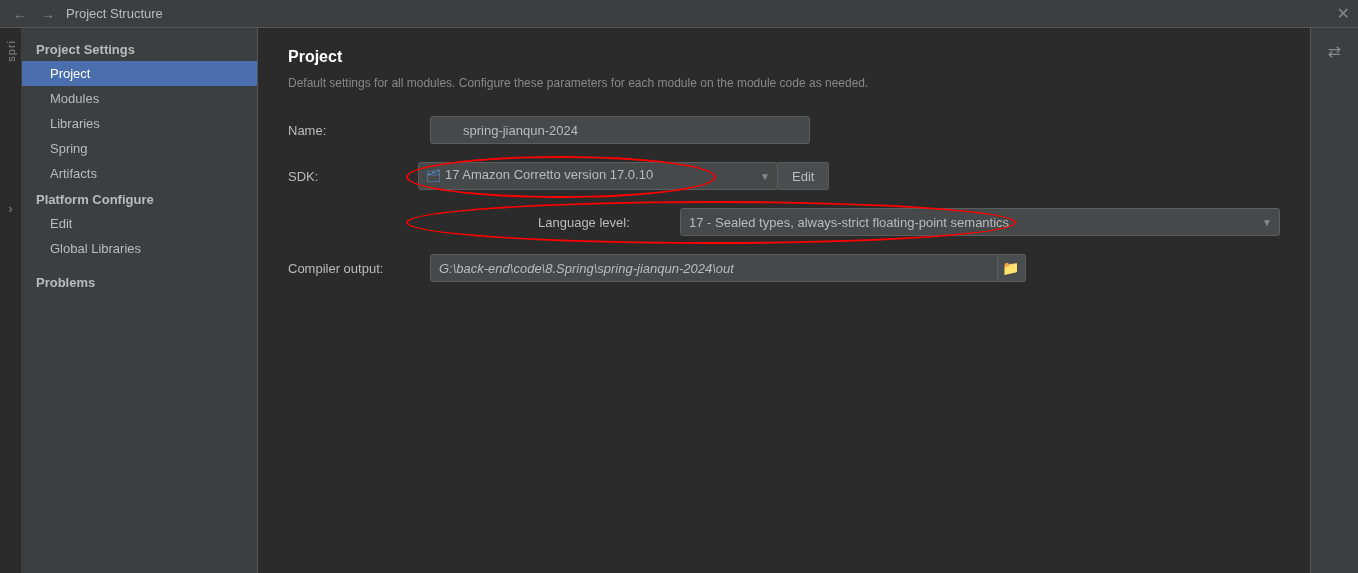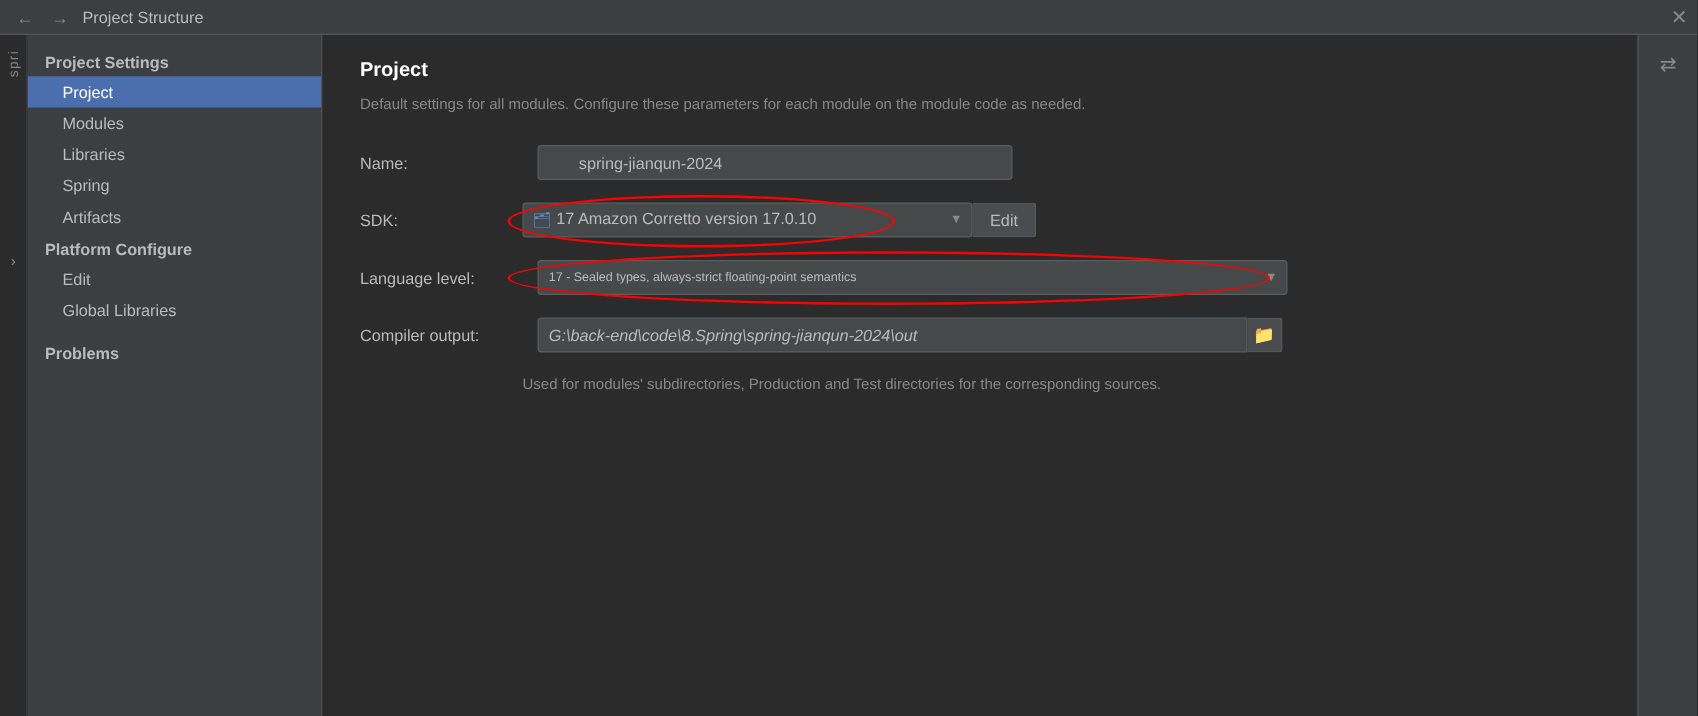--- a/index.html
+++ b/index.html
@@ -225,21 +225,21 @@
 
     
     .lang-container {
       position: relative;
     }
     .lang-select {
       background: #45494a;
       border: 1px solid #5a5d5f;
       border-radius: 3px;
       color: #bbbbbb;
-      font-size: 10px;
+      font-size: 13px;
       padding: 4px 30px 4px 8px;
       height: 28px;
       width: 600px;
       appearance: none;
       cursor: pointer;
       outline: none;
     }
 
     
     .compiler-container {
@@ -358,41 +358,40 @@
             <span class="sdk-icon" style="position:absolute; left:8px; top:50%; transform:translateY(-50%); color:#5b8fd4; font-size:12px;">🗂</span>
             <select class="sdk-select sdk-select-with-icon"><option>17 Amazon Corretto version 17.0.10</option></select>
             <span class="dropdown-arrow">▼</span>
           </div>
           <button class="edit-btn">Edit</button>
         </div>
 
         <div style="position:absolute; left:118px; top:-6px; width:310px; height:42px; border:2.5px solid red; border-radius:50%; pointer-events:none;"></div>
       </div>
 
-      <div class="form-row" style="position:relative;">
+      <div class="form-row" style="position:relative;justify-content:flex-end;">
         <span class="form-label">Language level:</span>
         <div class="lang-container" style="position:relative;">
           <select class="lang-select"><option>17 - Sealed types, always-strict floating-point semantics</option></select>
           <span class="dropdown-arrow">▼</span>
         </div>
 
         <div style="position:absolute; left:118px; top:-7px; width:610px; height:43px; border:2.5px solid red; border-radius:50%; pointer-events:none;"></div>
       </div>
 
       <div class="form-row">
         <span class="form-label">Compiler output:</span>
         <div class="compiler-container" style="display:flex;">
           <input class="compiler-input" type="text" value="G:\back-end\code\8.Spring\spring-jianqun-2024\out" style="">
           <button class="compiler-browse-btn">
             <span>📁</span>
           </button>
         </div>
       </div>
 
-      <div class="compiler-hint">Used for modules' subdirectories, Production and Test directories for the corresponding sources.</div>
 
     </div>
   </div>
 
   <div class="right-strip">
     <span class="right-strip-btn">⇄</span>
   </div>
 
 </div>
 

